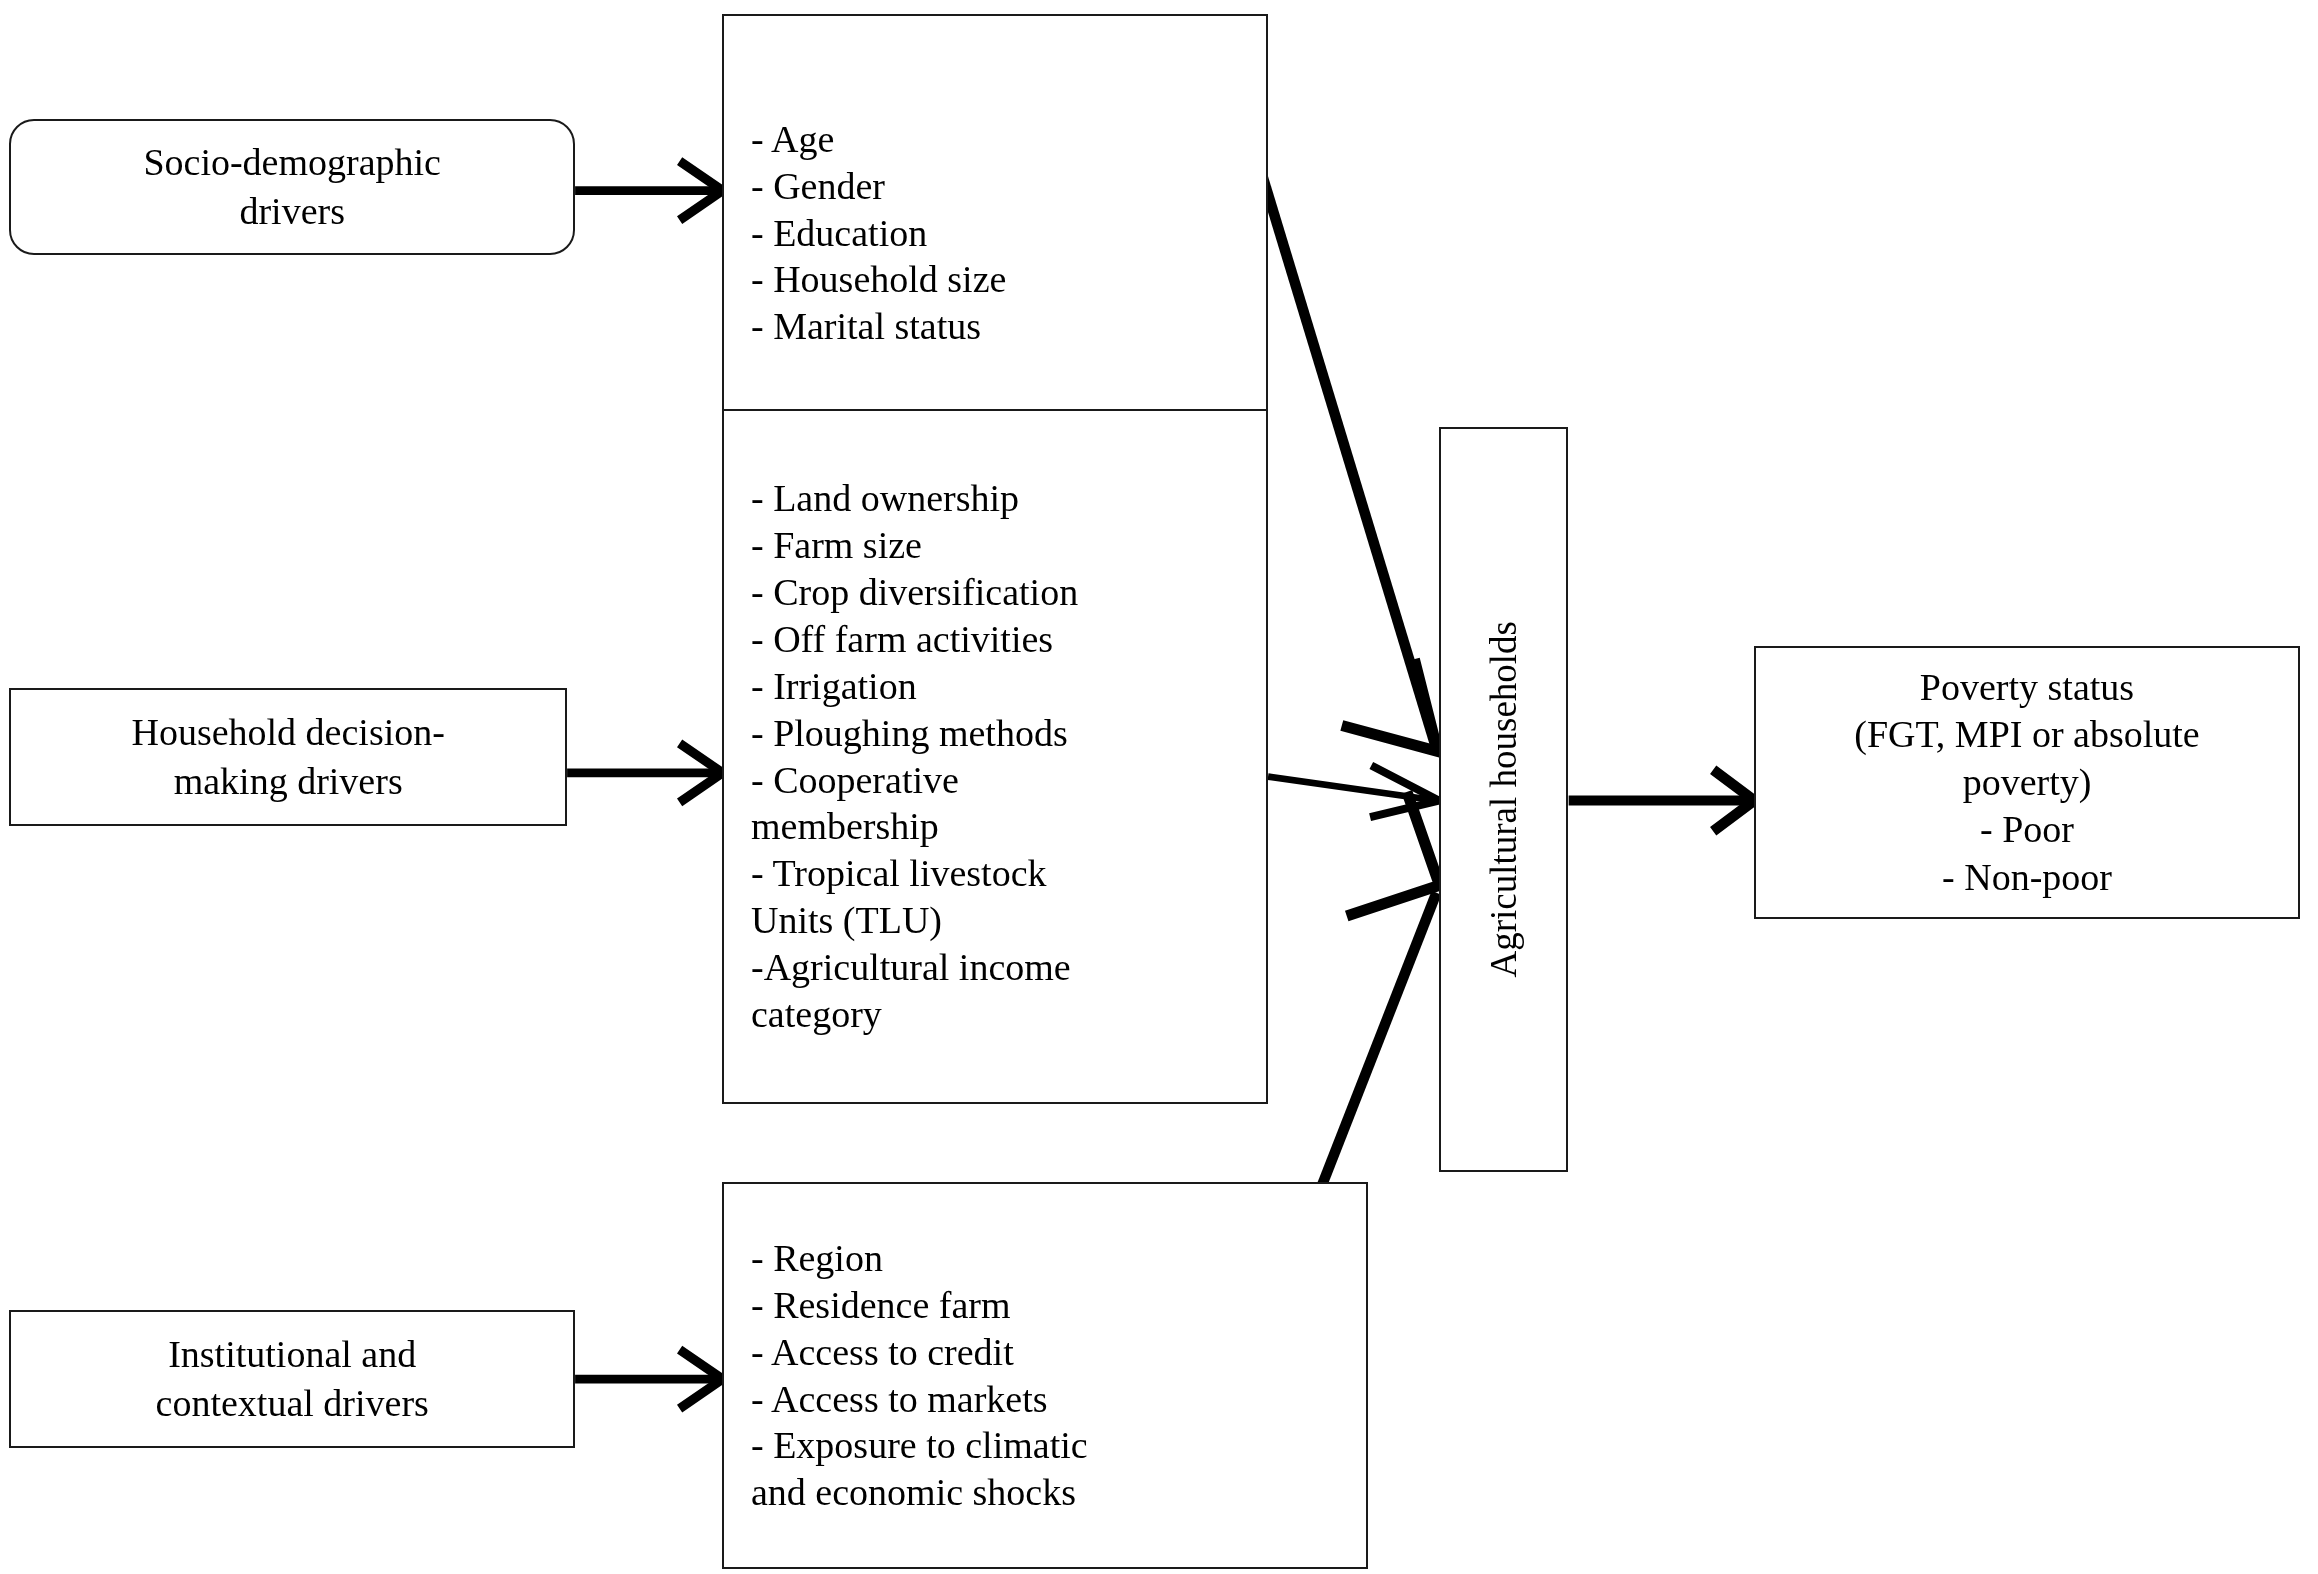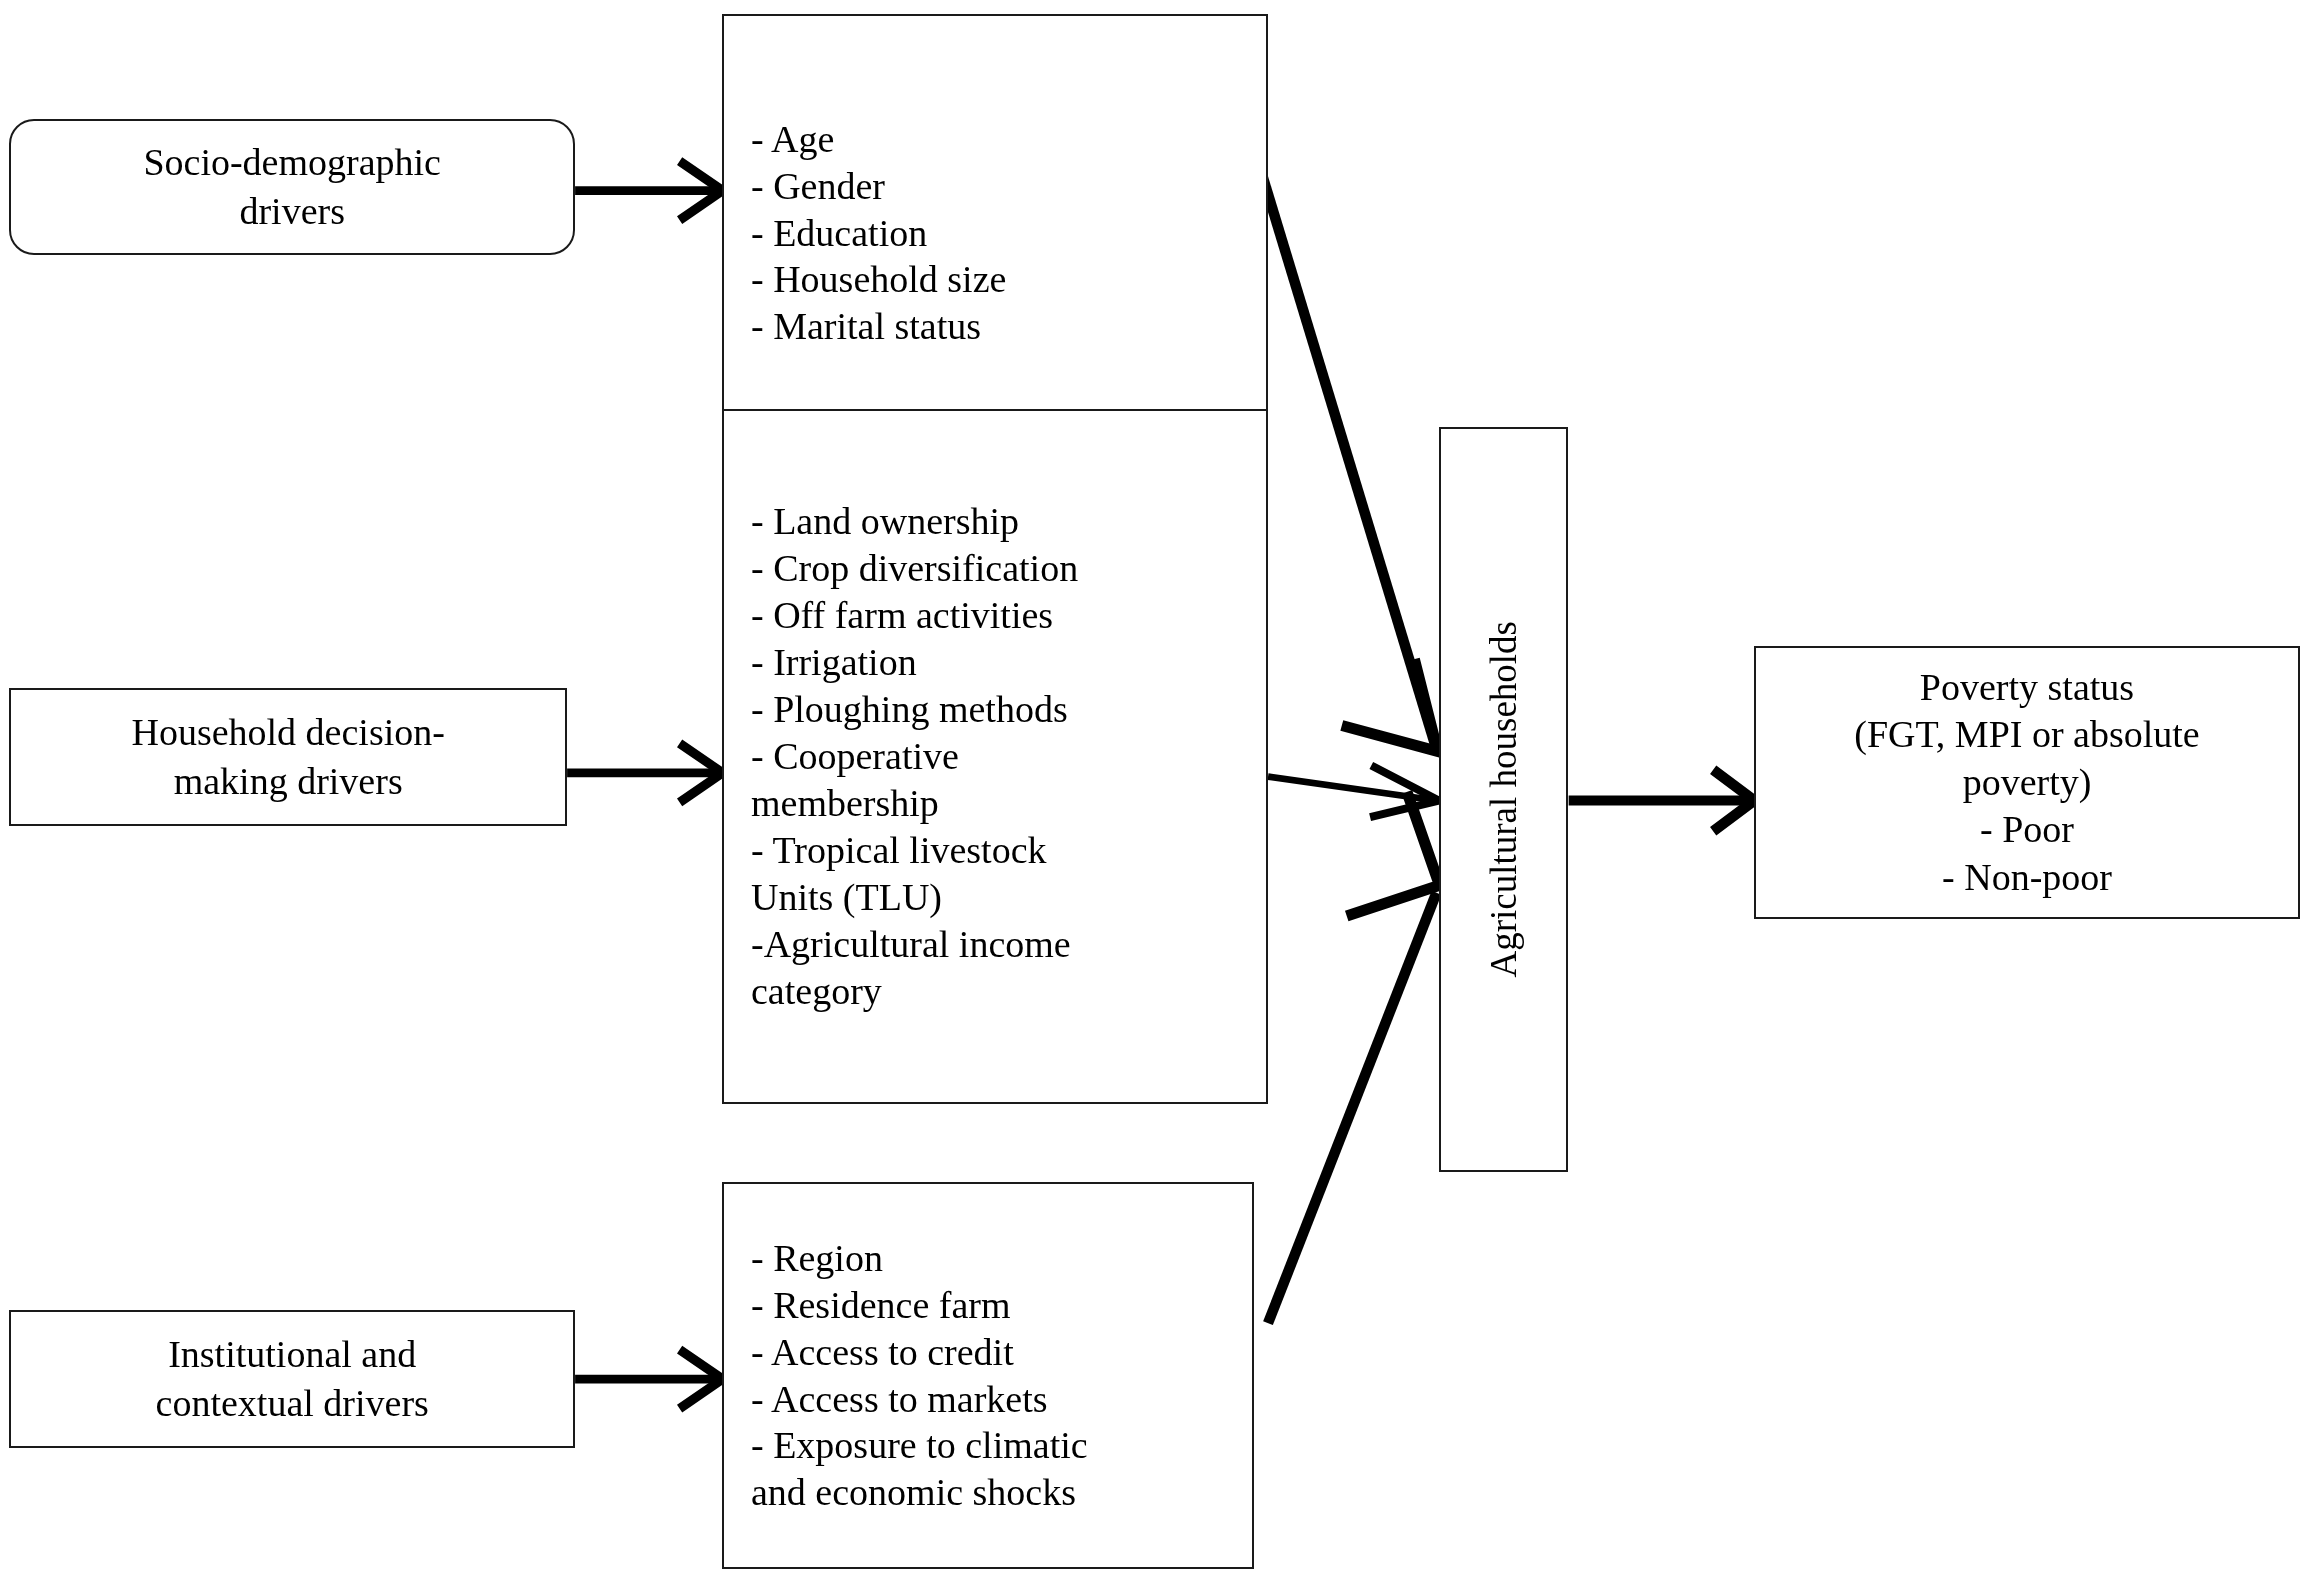--- a/index.html
+++ b/index.html
@@ -141,33 +141,34 @@
   <div class="node list-box" style="left:722px; top:13.5px; width:546px; height:439px;">
     <div class="list-item">- Age</div>
     <div class="list-item">- Gender</div>
     <div class="list-item">- Education</div>
     <div class="list-item">- Household size</div>
     <div class="list-item">- Marital status</div>
   </div>
 
   <div class="node list-box" style="left:722px; top:409px; width:546px; height:695px;">
     <div class="list-item">- Land ownership</div>
+    <div class="list-item">- Farm size</div>
     <div class="list-item">- Crop diversification</div>
     <div class="list-item">- Off farm activities</div>
     <div class="list-item">- Irrigation</div>
     <div class="list-item">- Ploughing methods</div>
     <div class="list-item">- Cooperative
 membership</div>
     <div class="list-item">- Tropical livestock
 Units (TLU)</div>
     <div class="list-item">-Agricultural income
 category</div>
   </div>
 
-  <div class="node list-box" style="left:722px; top:1182px; width:532px; height:387px;">
+  <div class="node list-box" style="left:722px; top:1182px; width:646px; height:387px;">
     <div class="list-item">- Region</div>
     <div class="list-item">- Residence farm</div>
     <div class="list-item">- Access to credit</div>
     <div class="list-item">- Access to markets</div>
     <div class="list-item">- Exposure to climatic
 and economic shocks</div>
   </div>
 
   <div class="node vbox" style="left:1439px; top:427px; width:129px; height:745px;">
     <div class="vbox-label">Agricultural households</div>

